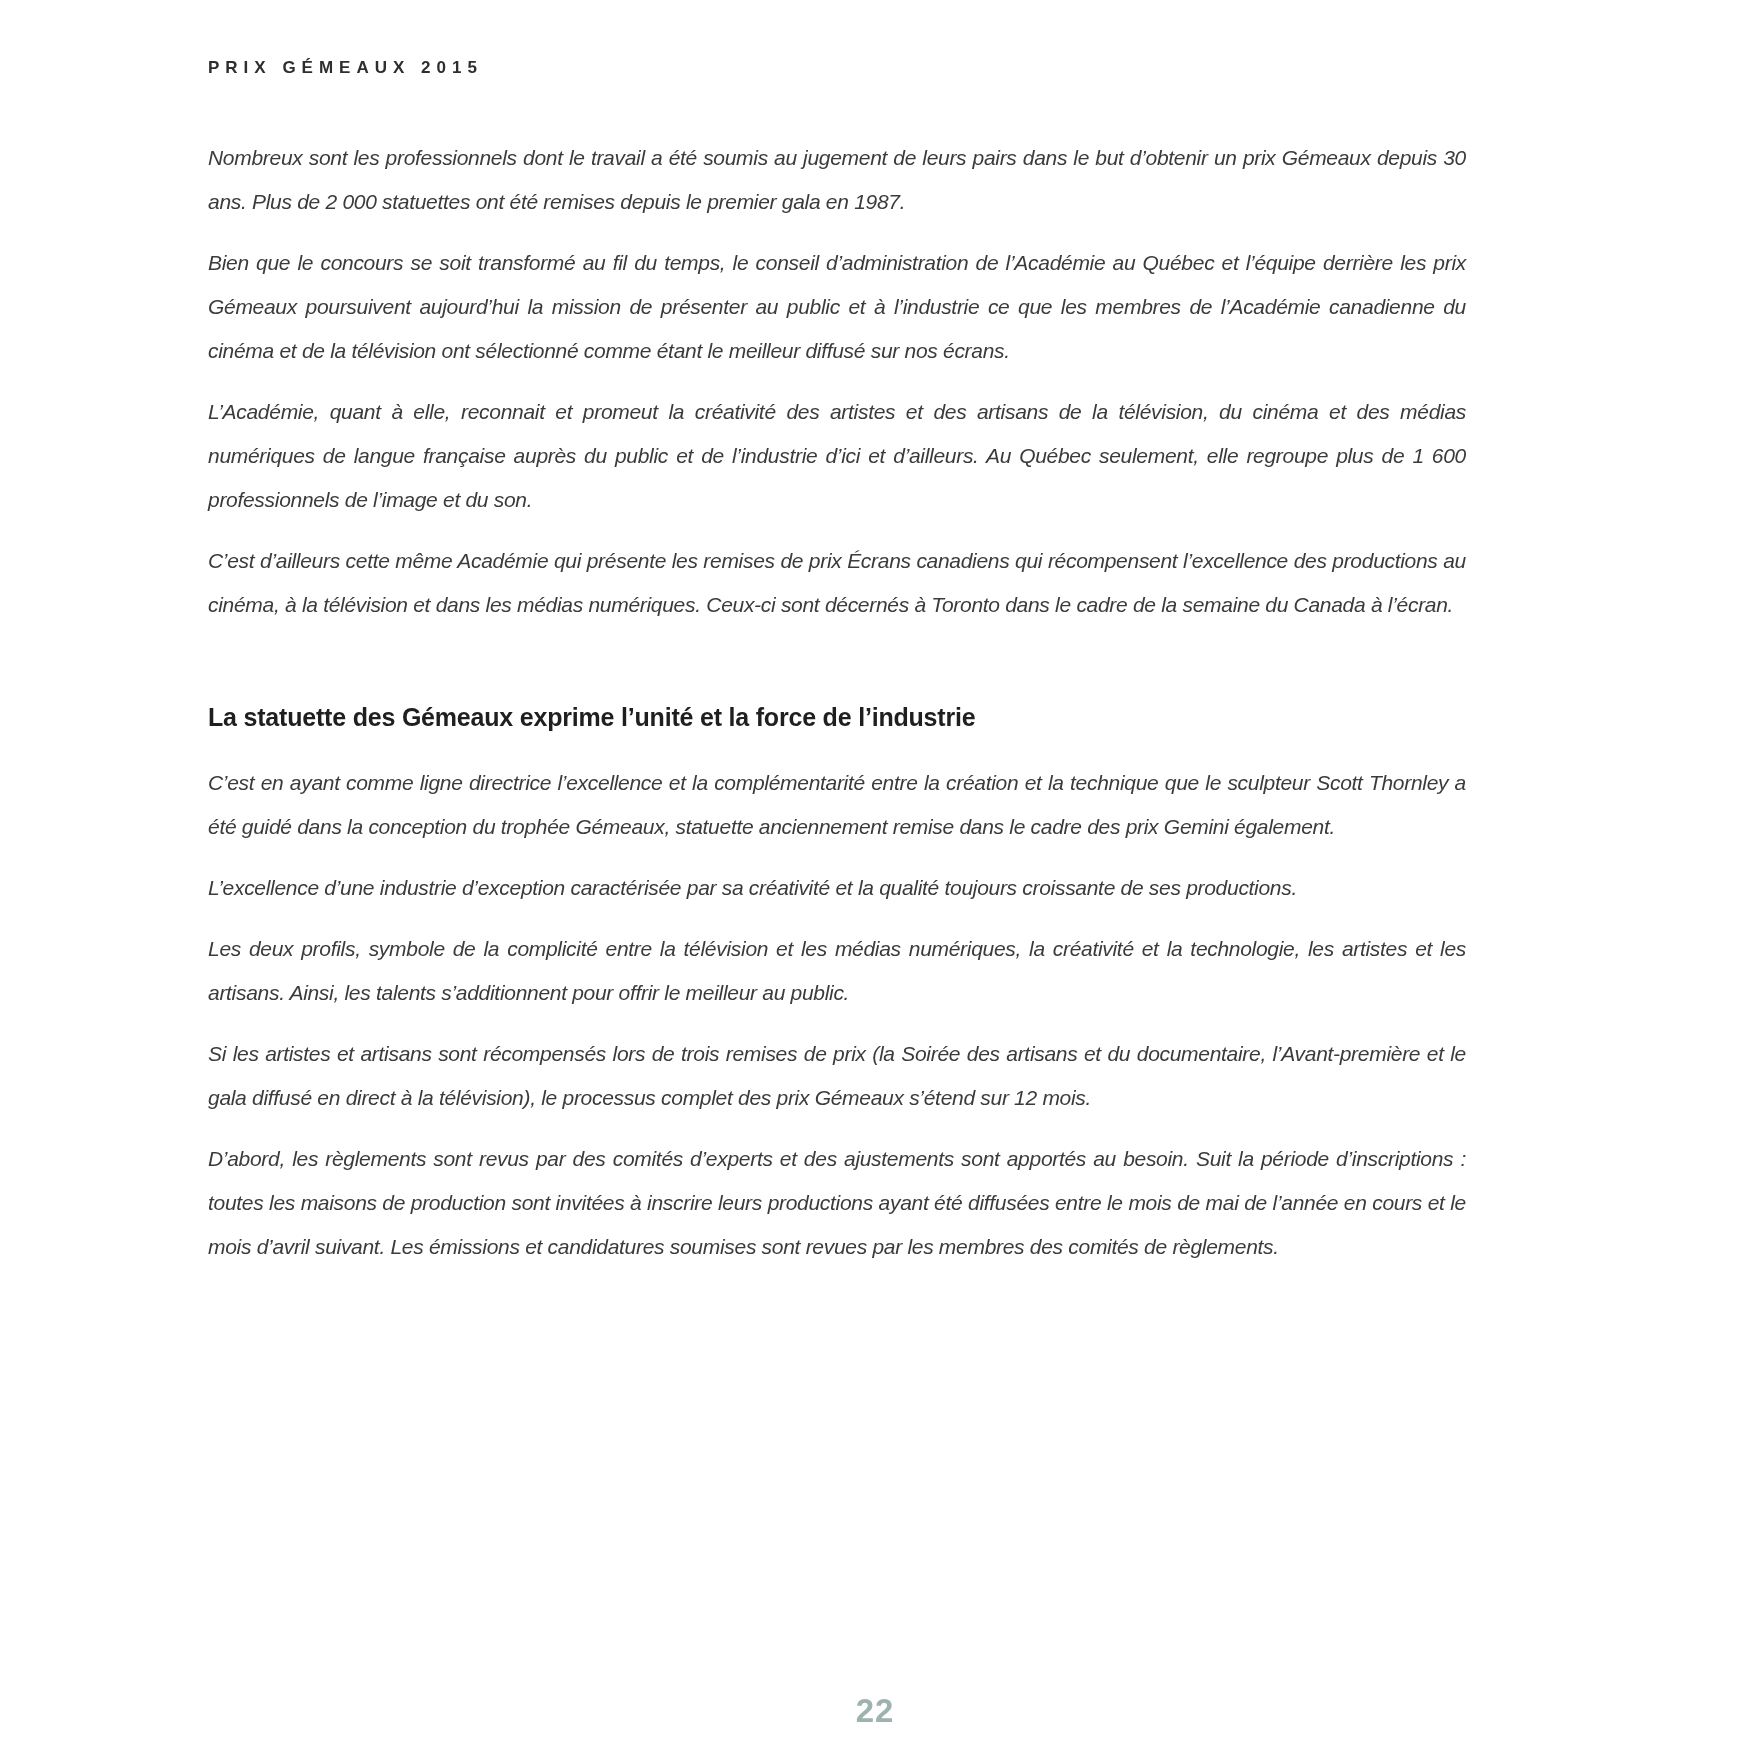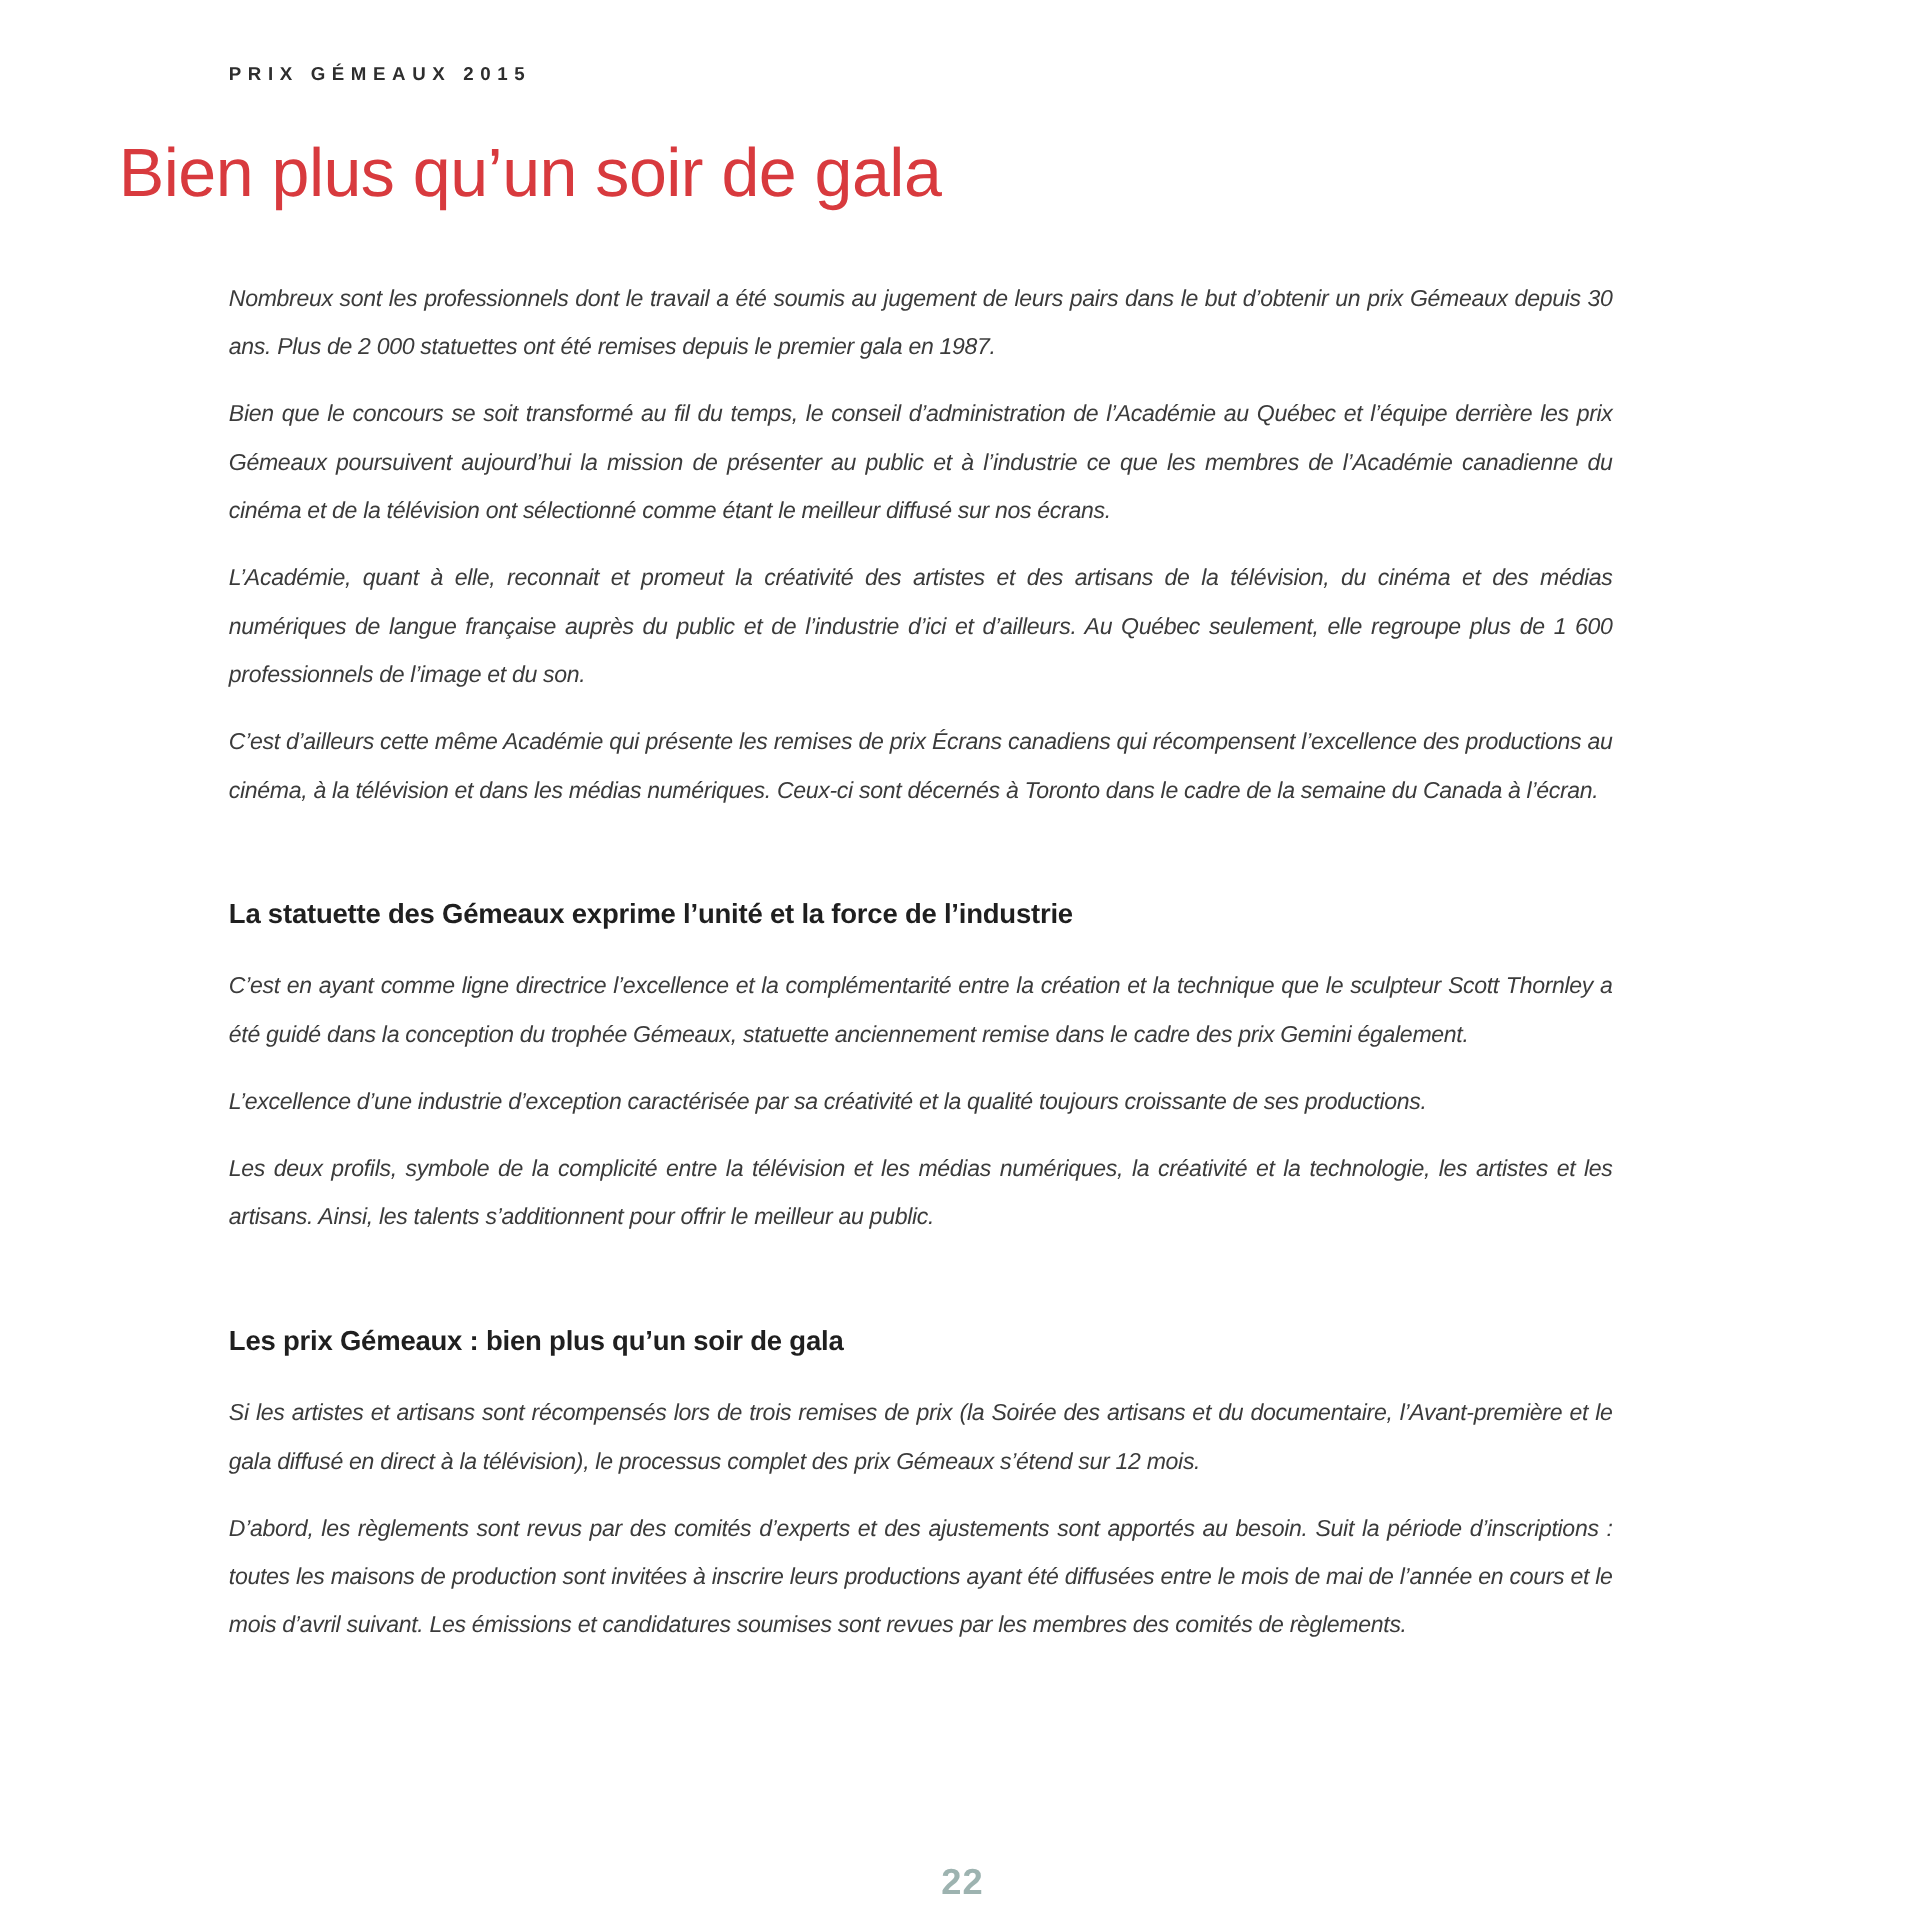--- a/index.html
+++ b/index.html
@@ -58,36 +58,34 @@
     letter-spacing: 1px;
   }
 </style>
 </head>
 <body>
 
 <div class="page">
 
   <div class="eyebrow">PRIX GÉMEAUX 2015</div>
 
-  <h1 class="title">Bien plus qu’un soir de gala</h1>
 
   <div class="body-col">
 
     <p class="para">Nombreux sont les professionnels dont le travail a été soumis au jugement de leurs pairs dans le but d’obtenir un prix Gémeaux depuis 30 ans. Plus de 2 000 statuettes ont été remises depuis le premier gala en 1987.</p>
     <p class="para">Bien que le concours se soit transformé au fil du temps, le conseil d’administration de l’Académie au Québec et l’équipe derrière les prix Gémeaux poursuivent aujourd’hui la mission de présenter au public et à l’industrie ce que les membres de l’Académie canadienne du cinéma et de la télévision ont sélectionné comme étant le meilleur diffusé sur nos écrans.</p>
     <p class="para">L’Académie, quant à elle, reconnait et promeut la créativité des artistes et des artisans de la télévision, du cinéma et des médias numériques de langue française auprès du public et de l’industrie d’ici et d’ailleurs. Au Québec seulement, elle regroupe plus de 1 600 professionnels de l’image et du son.</p>
     <p class="para">C’est d’ailleurs cette même Académie qui présente les remises de prix Écrans canadiens qui récompensent l’excellence des productions au cinéma, à la télévision et dans les médias numériques. Ceux-ci sont décernés à Toronto dans le cadre de la semaine du Canada à l’écran.</p>
 
     <h2 class="subhead">La statuette des Gémeaux exprime l’unité et la force de l’industrie</h2>
 
     <p class="para">C’est en ayant comme ligne directrice l’excellence et la complémentarité entre la création et la technique que le sculpteur Scott Thornley a été guidé dans la conception du trophée Gémeaux, statuette anciennement remise dans le cadre des prix Gemini également.</p>
     <p class="para">L’excellence d’une industrie d’exception caractérisée par sa créativité et la qualité toujours croissante de ses productions.</p>
     <p class="para">Les deux profils, symbole de la complicité entre la télévision et les médias numériques, la créativité et la technologie, les artistes et les artisans. Ainsi, les talents s’additionnent pour offrir le meilleur au public.</p>
 
-    <h2 class="subhead">Les prix Gémeaux : bien plus qu’un soir de gala</h2>
 
     <p class="para">Si les artistes et artisans sont récompensés lors de trois remises de prix (la Soirée des artisans et du documentaire, l’Avant-première et le gala diffusé en direct à la télévision), le processus complet des prix Gémeaux s’étend sur 12 mois.</p>
     <p class="para">D’abord, les règlements sont revus par des comités d’experts et des ajustements sont apportés au besoin. Suit la période d’inscriptions : toutes les maisons de production sont invitées à inscrire leurs productions ayant été diffusées entre le mois de mai de l’année en cours et le mois d’avril suivant. Les émissions et candidatures soumises sont revues par les membres des comités de règlements.</p>
 
   </div>
 
   <div class="footer">22</div>
 
 </div>
 

